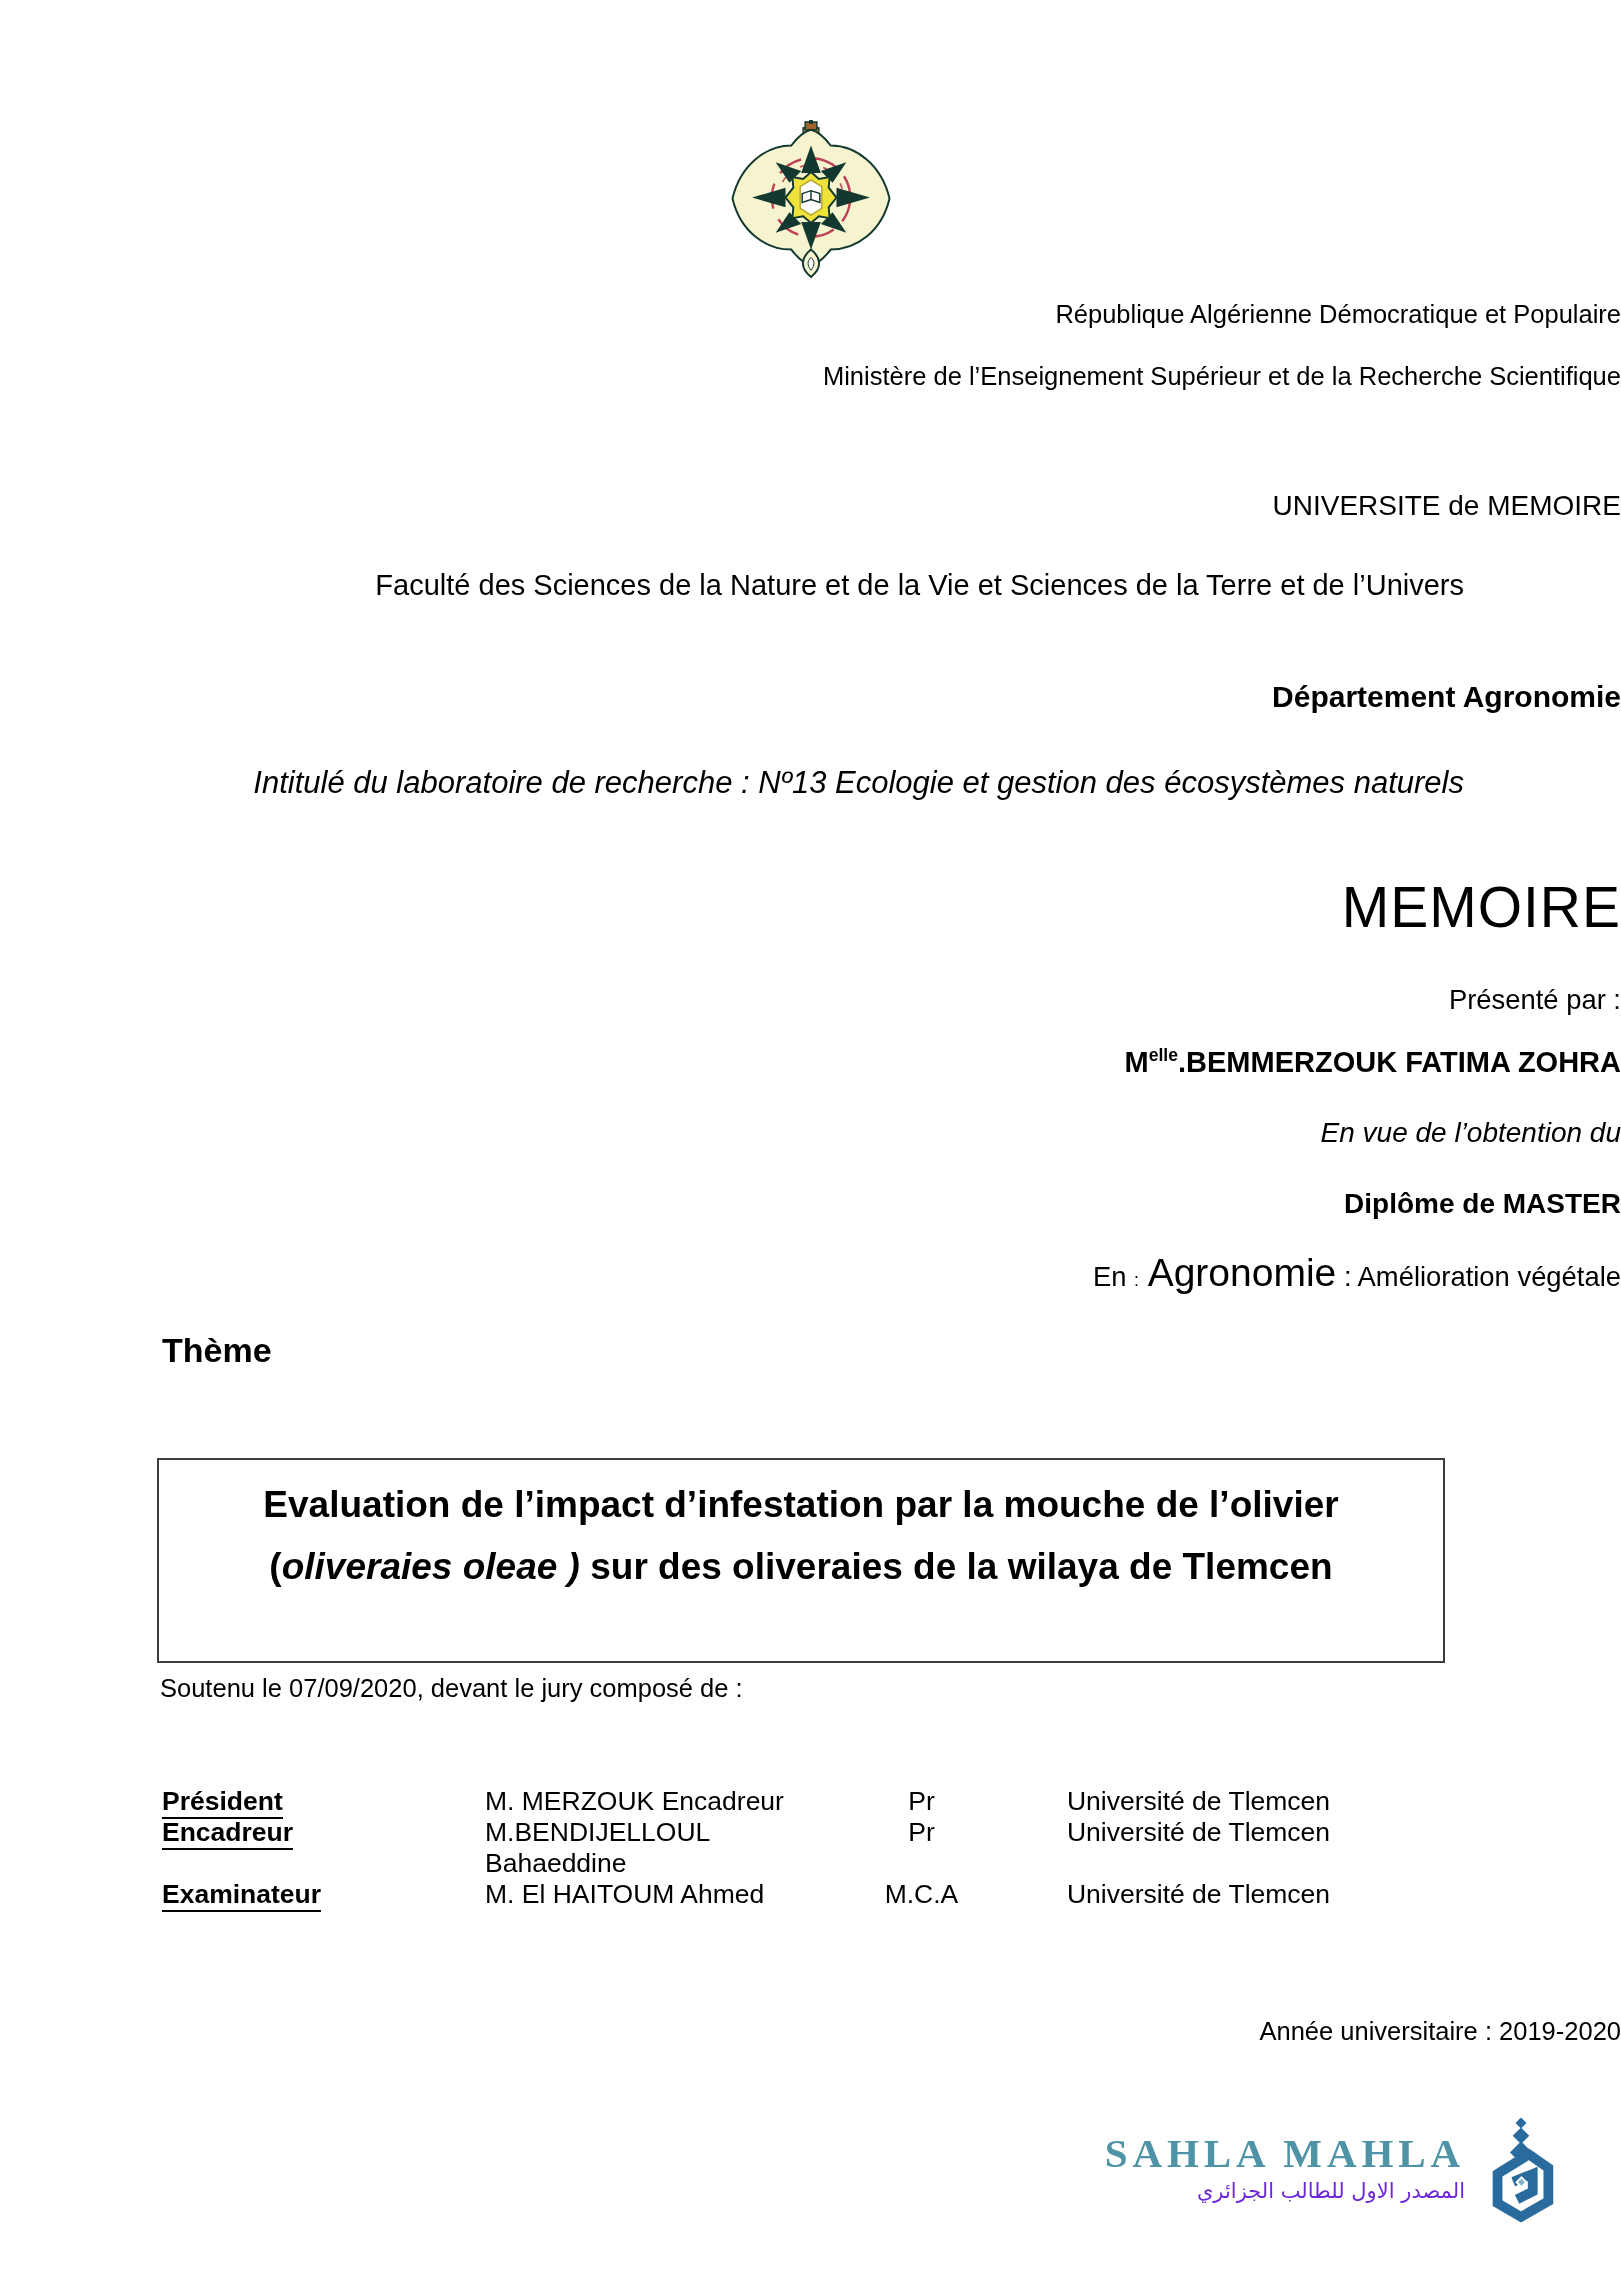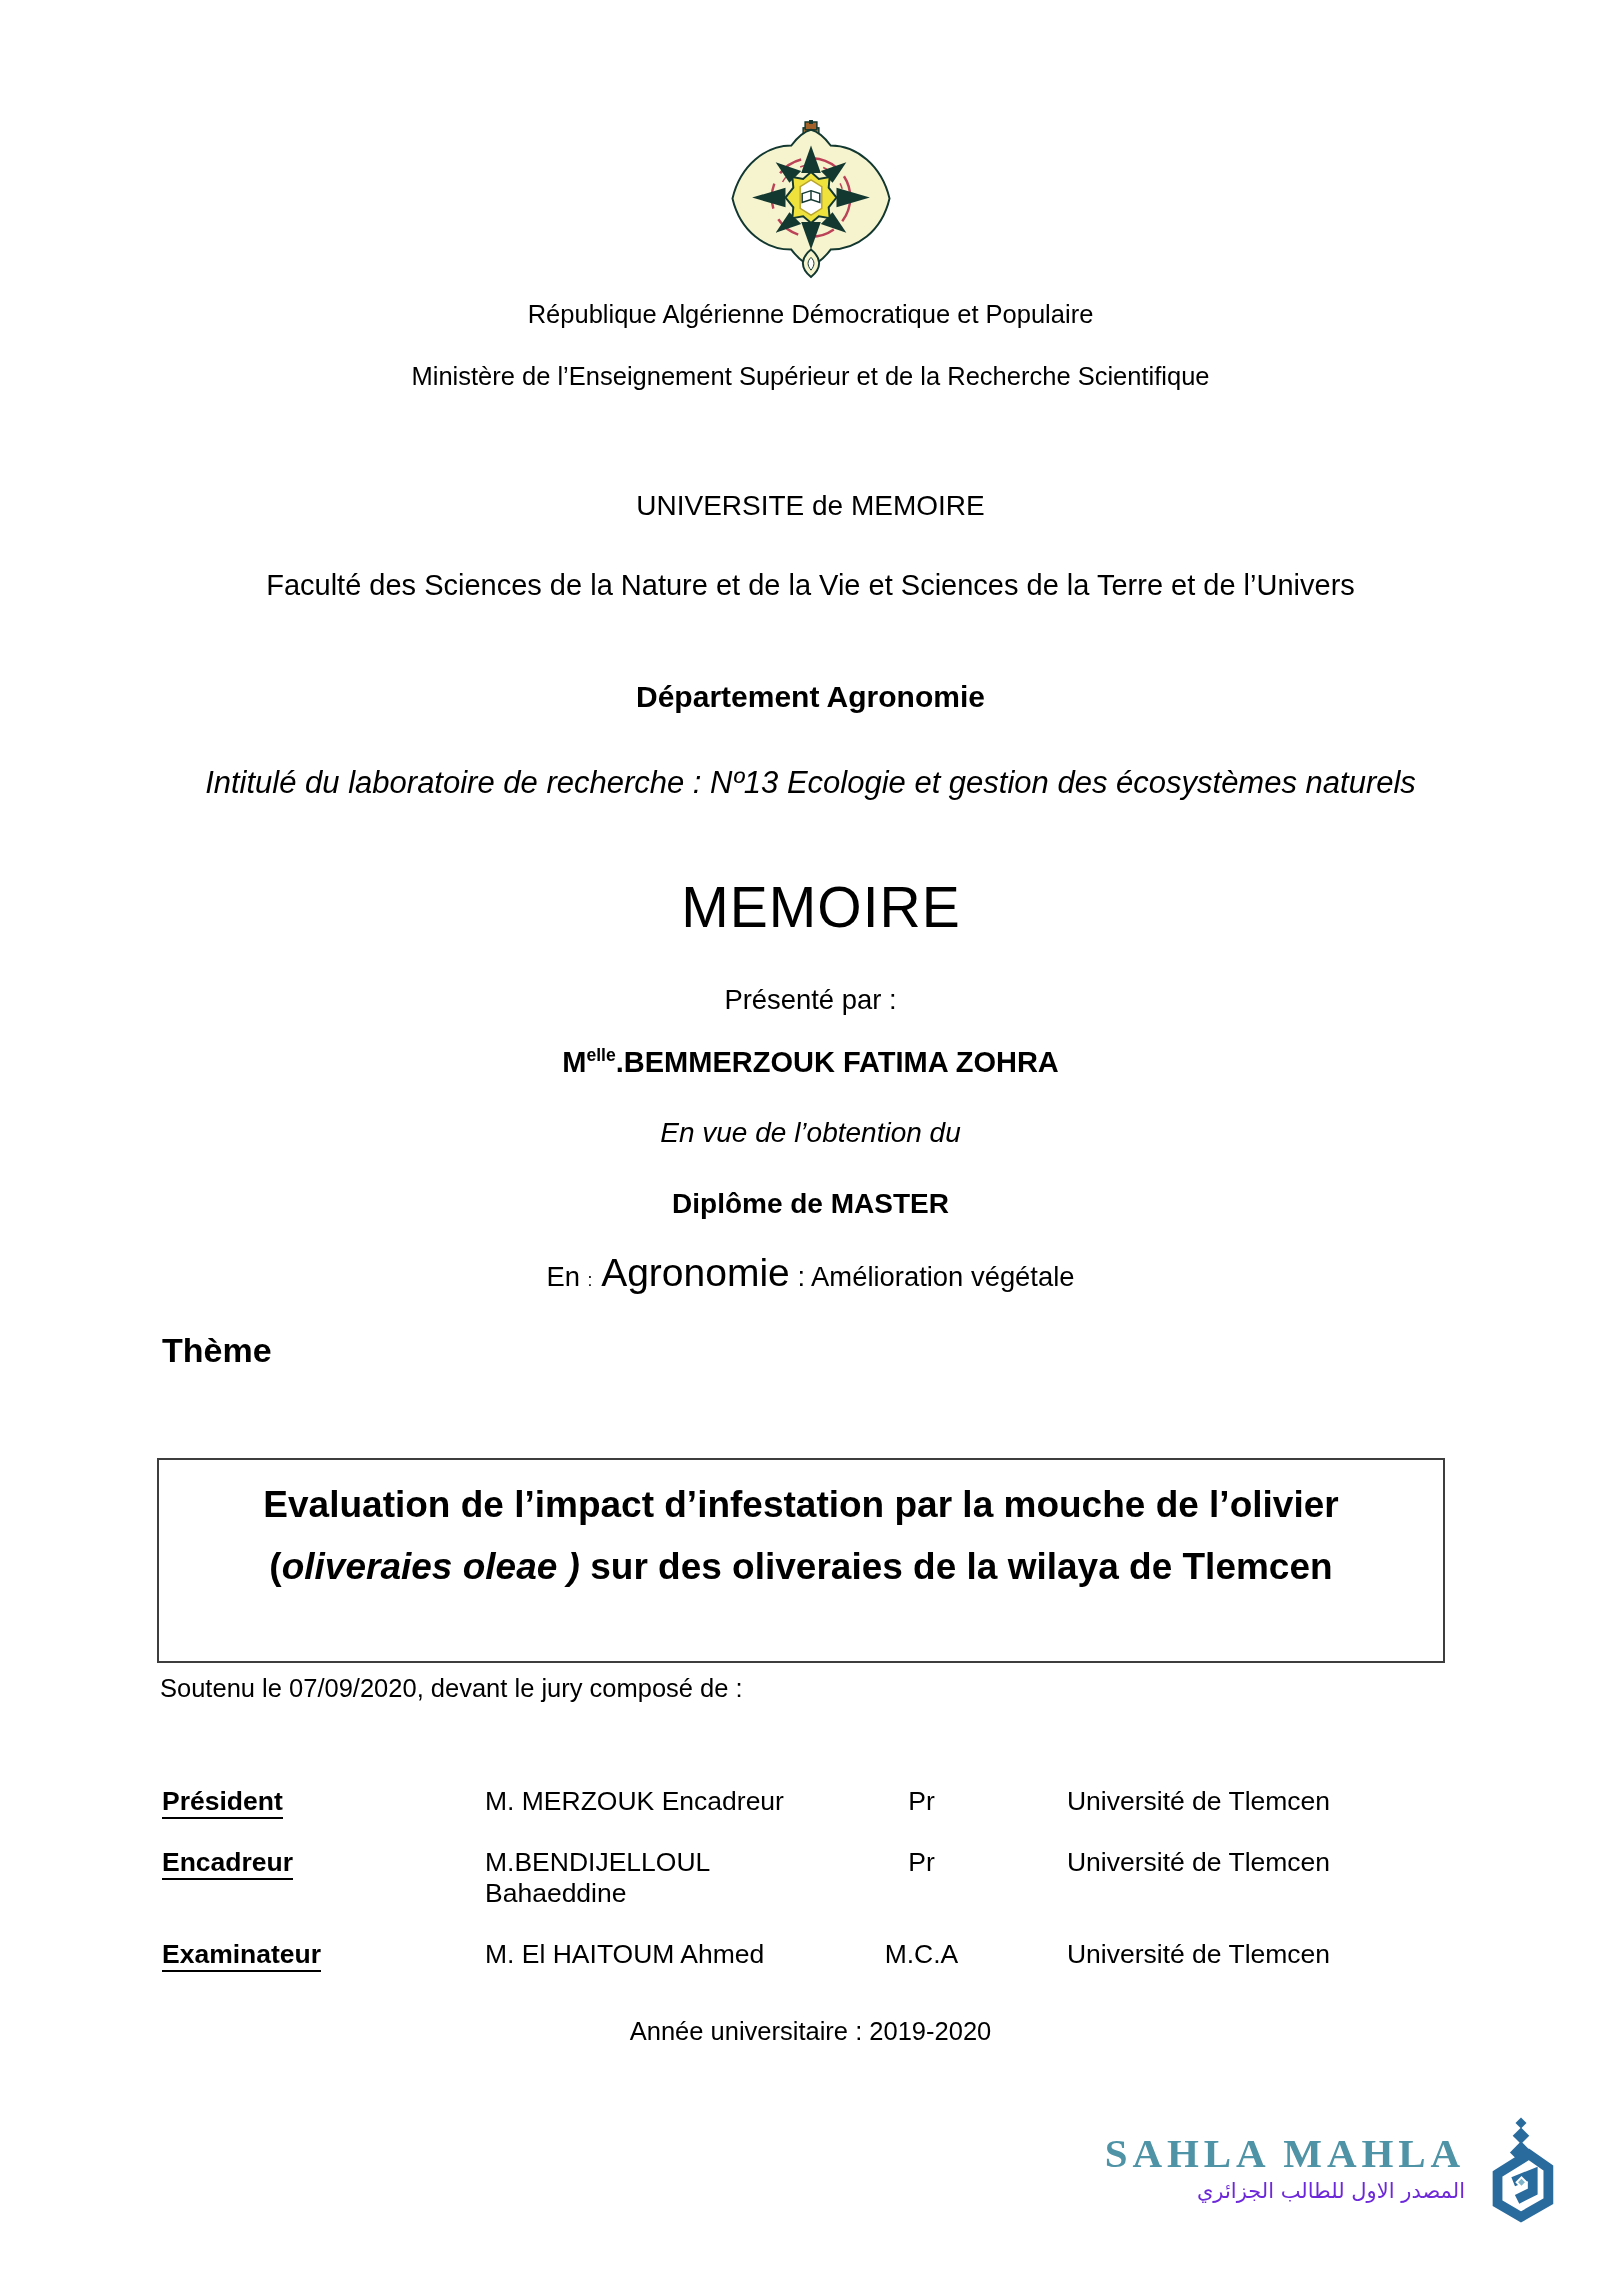--- a/index.html
+++ b/index.html
@@ -9,21 +9,21 @@
     color: #000000;
     width: 1621px;
   }
   .page {
     position: relative;
     width: 1621px;
     height: 2293px;
     background: #ffffff;
     overflow: hidden;
   }
-  .centered { position: absolute; left: 0; right: 0; text-align: center; }
+  .centered { position: absolute; left: 0; right: 0; text-align: right; }
   .emblem-wrap {
     position: absolute;
     top: 120px;
     left: 50%;
     transform: translateX(-50%);
   }
   .line-republic   { top: 300px; font-size: 25.5px; }
   .line-ministry   { top: 362px; font-size: 25.5px; }
   .line-university { top: 490px; font-size: 28px; }
   .line-faculty    { top: 555px; font-size: 29px; line-height: 61px; padding: 0 157px; }
@@ -68,21 +68,20 @@
     left: 160px;
     font-size: 25.5px;
   }
   .jury-table {
     position: absolute;
     top: 1786px;
     left: 162px;
     width: 1230px;
     display: grid;
     grid-template-columns: 323px 353px 167px 387px;
-    row-gap: 30px;
     font-size: 26.5px;
   }
   .jury-role { font-weight: bold; }
   .jury-role span { border-bottom: 2.9px solid #000; padding-bottom: 1px; }
   .jury-grade { text-align: center; }
   .jury-inst  { text-align: center; }
   .line-year { top: 2017px; font-size: 25.5px; }
   .footer-logo {
     position: absolute;
     top: 2117px;

